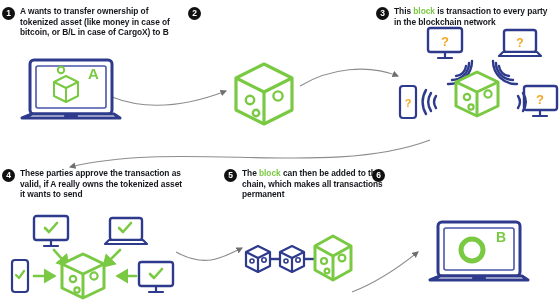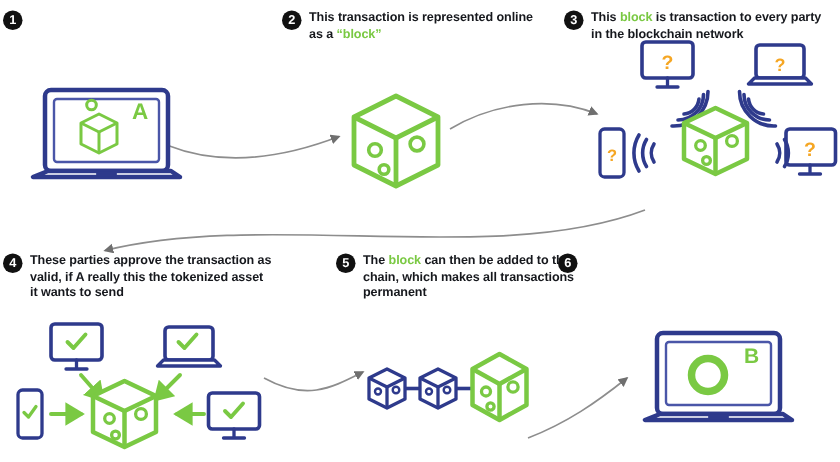--- a/index.html
+++ b/index.html
@@ -41,20 +41,23 @@
     </defs>
     <path d="M112,97 C150,112 192,104 226,91" fill="none" stroke="#8d8d8d" stroke-width="1.1" marker-end="url(#ah)"></path>
     <path d="M300,86 C330,68 368,64 398,76" fill="none" stroke="#8d8d8d" stroke-width="1.1" marker-end="url(#ah)"></path>
     <path d="M430,140 C330,178 180,140 70,167" fill="none" stroke="#8d8d8d" stroke-width="1.1" marker-end="url(#ah)"></path>
     <path d="M176,252 C205,268 222,258 242,248" fill="none" stroke="#8d8d8d" stroke-width="1.1" marker-end="url(#ah)"></path>
     <path d="M352,292 C378,282 398,268 418,252" fill="none" stroke="#8d8d8d" stroke-width="1.1" marker-end="url(#ah)"></path>
   </svg>
 
   <div class="cap" style="left:2px;top:6px;width:176px;">
     <div class="badge">1</div>
+    <div class="captxt">
+      <span>A wants to transfer ownership of tokenized asset (like money in case of bitcoin, or B/L in case of CargoX) to B</span>
+    </div>
   </div>
   <div class="panel" style="left:16px;top:56px;">
     <svg width="120" height="75" viewBox="0 0 120 75">
       <g>
         <rect x="14" y="4" width="82" height="54" rx="4" fill="#fff" stroke="#2E3A8C" stroke-width="3"></rect>
         <rect x="20" y="10" width="70" height="42" rx="2" fill="#fff" stroke="#4a56a8" stroke-width="1.6"></rect>
         <path d="M6,62 L104,62 L98,58 L16,58 Z" fill="#fff" stroke="#2E3A8C" stroke-width="3" stroke-linejoin="round"></path>
         <rect x="48" y="58.5" width="14" height="3" rx="1.5" fill="#2E3A8C"></rect>
       </g>
       <g stroke="#7AC943" stroke-width="2" fill="none" stroke-linejoin="round">
@@ -62,23 +65,20 @@
         <path d="M38,26 L50,32 L62,26"></path>
         <path d="M50,32 L50,46"></path>
       </g>
       <circle cx="45" cy="14" r="3.2" fill="none" stroke="#7AC943" stroke-width="2"></circle>
       <text x="72" y="23" font-family="Liberation Sans, sans-serif" font-size="15" font-weight="bold" fill="#7AC943">A</text>
     </svg>
   </div>
 
   <div class="cap" style="left:188px;top:6px;width:168px;">
     <div class="badge">2</div>
-    <div class="captxt">
-      <span>This transaction is represented online as a </span><span class="grn">“block”</span>
-    </div>
   </div>
   <div class="panel" style="left:228px;top:58px;">
     <svg width="74" height="74" viewBox="0 0 74 74">
       <g stroke="#7AC943" stroke-width="3.2" fill="none" stroke-linejoin="round">
         <path d="M8,20 L36,6 L64,20 L64,52 L36,66 L8,52 Z"></path>
         <path d="M8,20 L36,34 L64,20"></path>
         <path d="M36,34 L36,66"></path>
         <circle cx="22" cy="42" r="4.2" stroke-width="2.4"></circle>
         <circle cx="50" cy="38" r="4.6" stroke-width="2.4"></circle>
         <circle cx="28" cy="55" r="3.2" stroke-width="2.4"></circle>
@@ -139,21 +139,21 @@
         <circle cx="69" cy="73" r="3.2" stroke-width="2.2" fill="none"></circle>
         <circle cx="90" cy="70" r="3.6" stroke-width="2.2" fill="none"></circle>
         <circle cx="73" cy="83" r="2.6" stroke-width="2.2" fill="none"></circle>
       </g>
     </svg>
   </div>
 
   <div class="cap" style="left:2px;top:168px;width:180px;">
     <div class="badge">4</div>
     <div class="captxt">
-      <span>These parties approve the transaction as valid, if A really this the tokenized asset it wants to send</span>
+      <span>These parties approve the transaction as valid, if A really owns the tokenized asset it wants to send</span>
     </div>
   </div>
   <div class="panel" style="left:10px;top:214px;">
     <svg width="170" height="94" viewBox="0 0 170 94">
 
       <g>
         <rect x="24" y="2" width="34" height="24" rx="2.5" fill="#fff" stroke="#2E3A8C" stroke-width="2.4"></rect>
         <path d="M41,26 L41,31 M34,32 L48,32" stroke="#2E3A8C" stroke-width="2.2" stroke-linecap="round"></path>
         <path d="M35,14 L39,18 L47,9" fill="none" stroke="#7AC943" stroke-width="2.6" stroke-linecap="round" stroke-linejoin="round"></path>
       </g>

